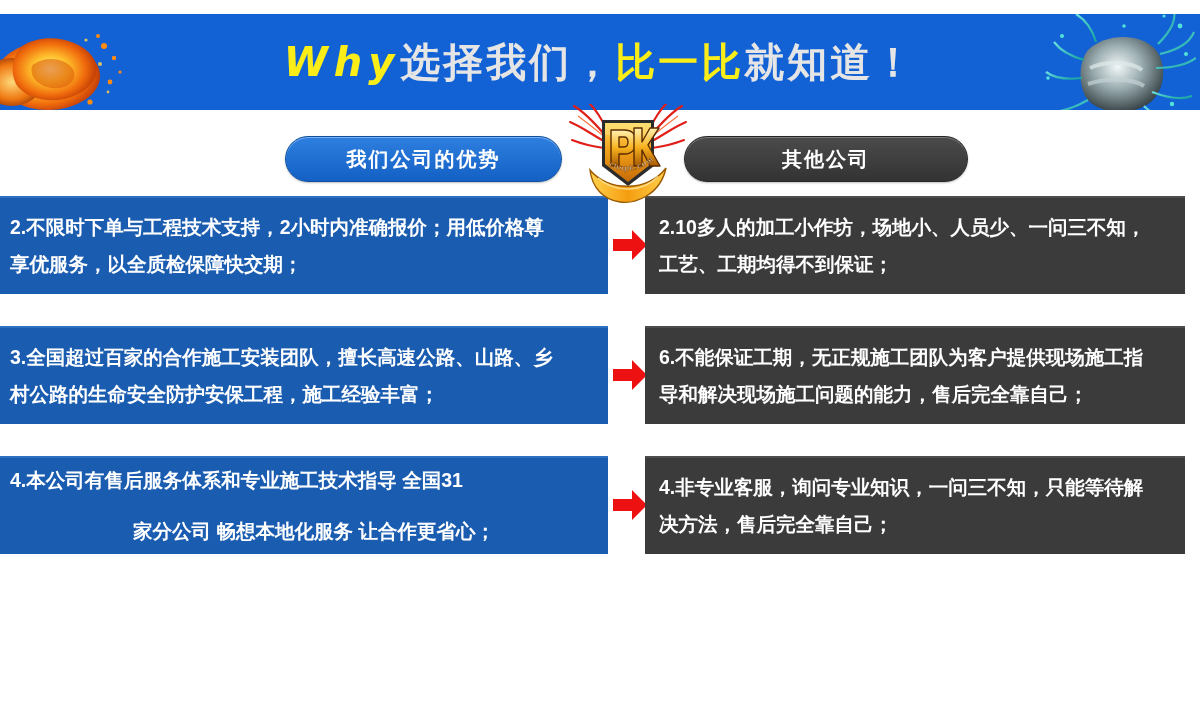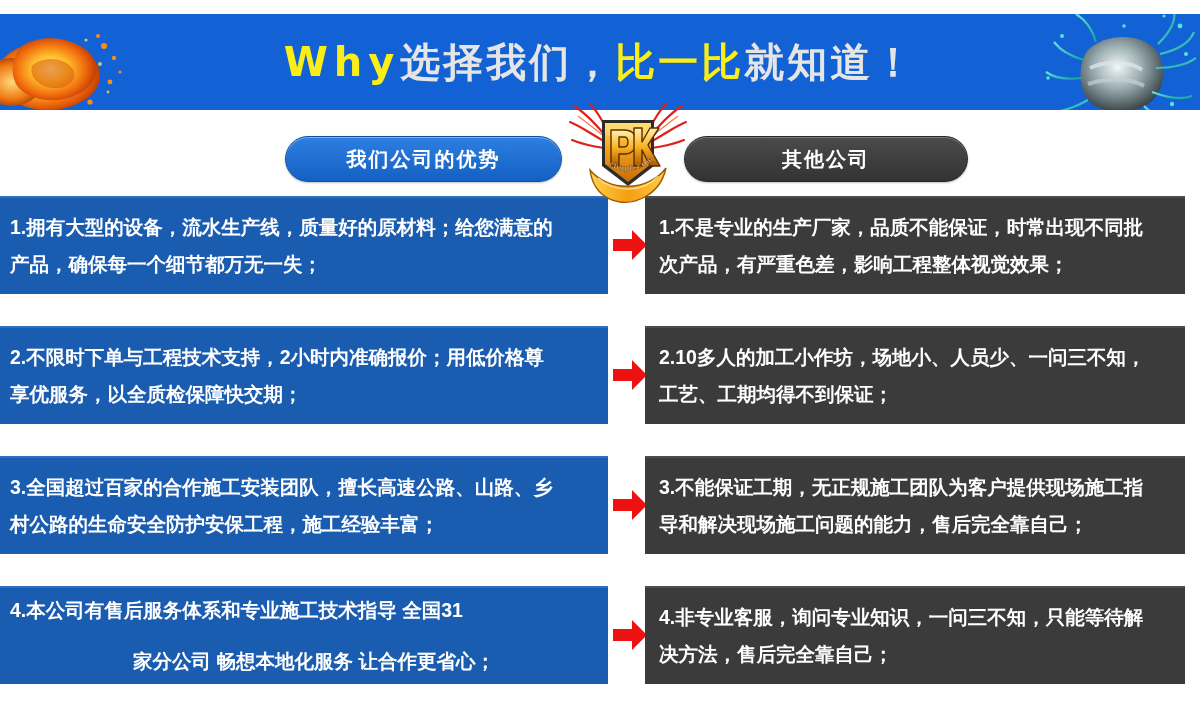--- a/index.html
+++ b/index.html
@@ -19,21 +19,21 @@
   }
   .banner-title{
     position:absolute;left:0;top:0;width:1200px;height:96px;
     display:flex;align-items:center;justify-content:center;
     font-size:40px;font-weight:bold;letter-spacing:3px;
     white-space:nowrap;
     z-index:4;
   }
   .t-yellow{color:#fbee18;}
   .t-white{color:#e5e5e5;}
-  .t-lat{font-family:"DejaVu Sans",sans-serif;letter-spacing:6px;}
+  .t-lat{font-family:"DejaVu Sans",sans-serif;letter-spacing:6px;font-style:italic;}
 
   
   .fire-fist{
     position:absolute;left:-18px;top:10px;width:180px;height:100px;
     z-index:3;pointer-events:none;
   }
   
   .water-fist{
     position:absolute;right:4px;top:-6px;width:170px;height:116px;
     z-index:3;pointer-events:none;
@@ -241,33 +241,20 @@
     <text font-size="7.6" font-weight="bold" fill="#fff6d0" stroke="#7a3a00" stroke-width=".5" letter-spacing="1">
       <textPath href="#dcurve" startOffset="6%">chnpk.com</textPath>
     </text>
 
     <path d="M22 66 C40 88 80 88 98 64 C92 92 66 100 52 98 C36 96 24 84 22 66 Z" fill="url(#ribg)" stroke="#9c5a02" stroke-width="1.4"></path>
     <path d="M30 74 C48 90 76 88 90 72" stroke="#fff0b5" stroke-width="1.6" fill="none" opacity=".7"></path>
   </svg>
 
   <div class="rows">
 
-    <div class="row">
-      <div class="box box-left">
-        <span class="ln">1.拥有大型的设备，流水生产线，质量好的原材料；给您满意的</span>
-        <span class="ln">产品，确保每一个细节都万无一失；</span>
-      </div>
-      <svg class="arrow" viewBox="0 0 36 38">
-        <path d="M1 13 L20 13 L20 4 L35 19 L20 34 L20 25 L1 25 Z" fill="#ee1111"></path>
-      </svg>
-      <div class="box box-right">
-        <span class="ln">1.不是专业的生产厂家，品质不能保证，时常出现不同批</span>
-        <span class="ln">次产品，有严重色差，影响工程整体视觉效果；</span>
-      </div>
-    </div>
 
     <div class="row">
       <div class="box box-left">
         <span class="ln">2.不限时下单与工程技术支持，2小时内准确报价；用低价格尊</span>
         <span class="ln">享优服务，以全质检保障快交期；</span>
       </div>
       <svg class="arrow" viewBox="0 0 36 38">
         <path d="M1 13 L20 13 L20 4 L35 19 L20 34 L20 25 L1 25 Z" fill="#ee1111"></path>
       </svg>
       <div class="box box-right">
@@ -278,21 +265,21 @@
 
     <div class="row">
       <div class="box box-left">
         <span class="ln">3.全国超过百家的合作施工安装团队，擅长高速公路、山路、乡</span>
         <span class="ln">村公路的生命安全防护安保工程，施工经验丰富；</span>
       </div>
       <svg class="arrow" viewBox="0 0 36 38">
         <path d="M1 13 L20 13 L20 4 L35 19 L20 34 L20 25 L1 25 Z" fill="#ee1111"></path>
       </svg>
       <div class="box box-right">
-        <span class="ln">3.不能保证工期，无正规施工团队为客户提供现场施工指</span>
+        <span class="ln">6.不能保证工期，无正规施工团队为客户提供现场施工指</span>
         <span class="ln">导和解决现场施工问题的能力，售后完全靠自己；</span>
       </div>
     </div>
 
     <div class="row">
       <div class="box box-left indented">
         <span class="ln">4.本公司有售后服务体系和专业施工技术指导 全国31</span>
         <span class="ln">家分公司 畅想本地化服务 让合作更省心；</span>
       </div>
       <svg class="arrow" viewBox="0 0 36 38">

